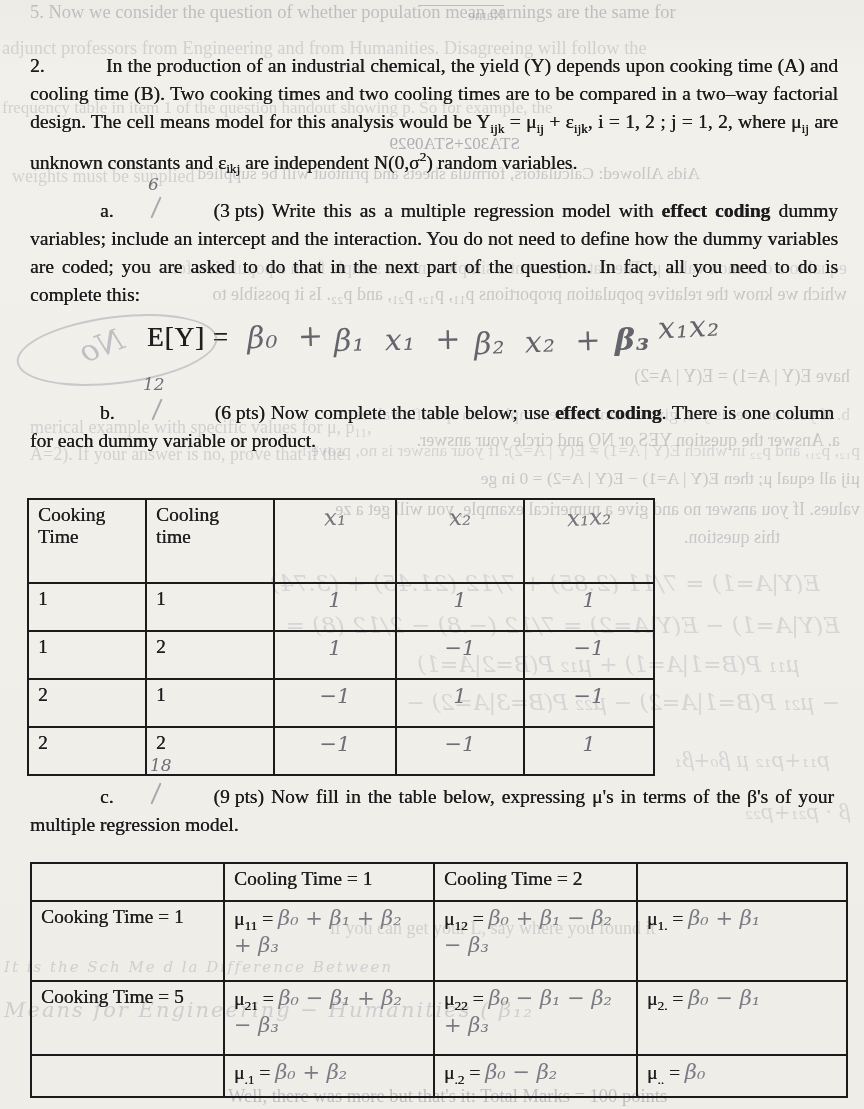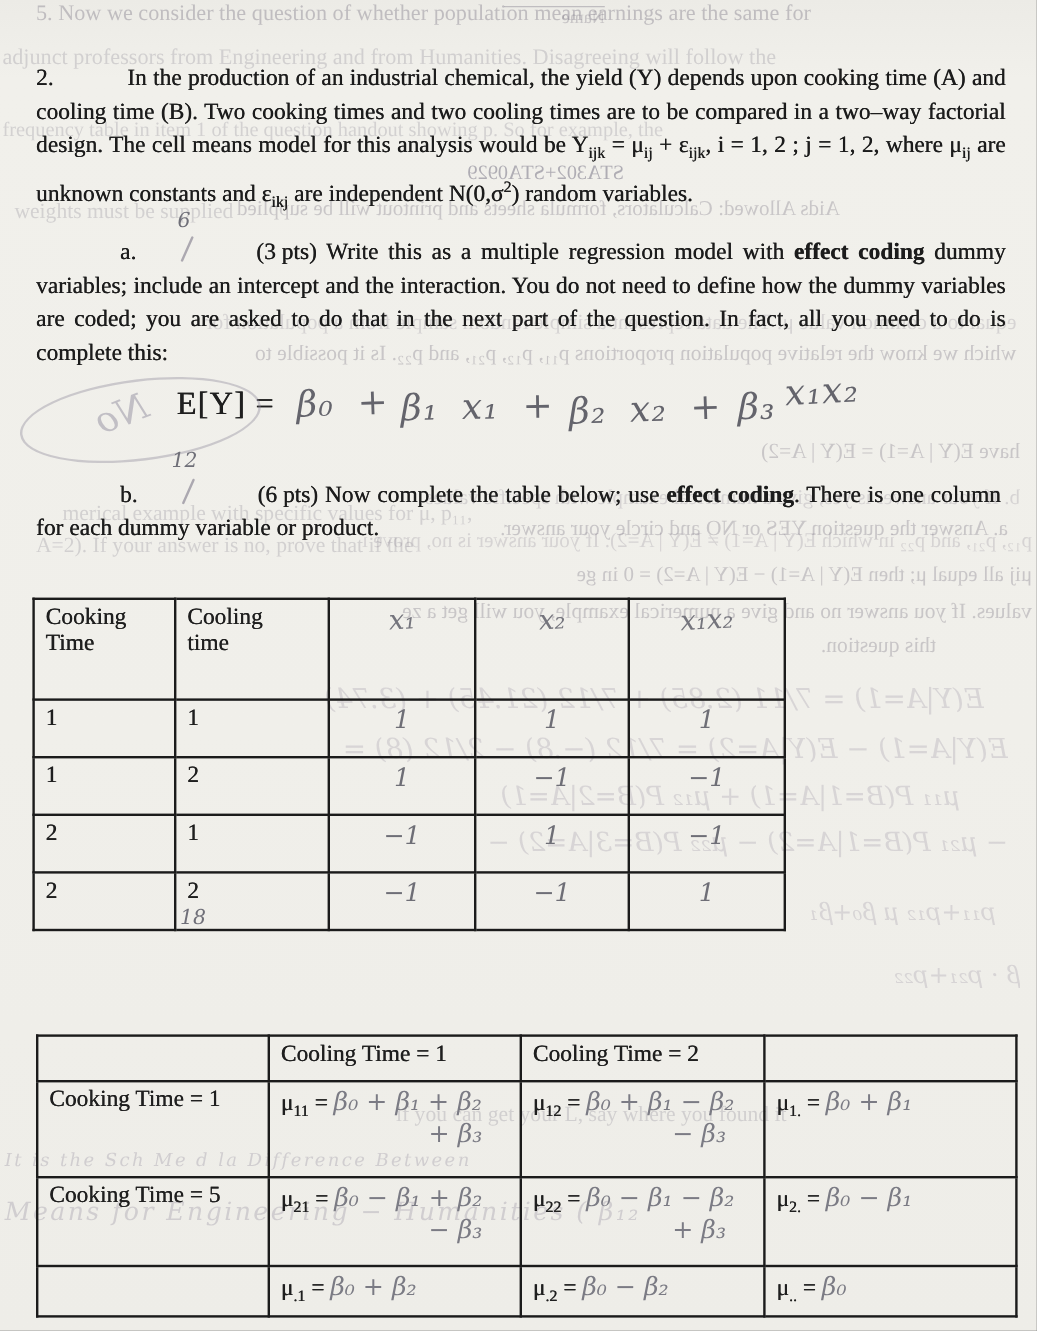--- a/index.html
+++ b/index.html
@@ -40,21 +40,21 @@
   .tb .hrow td{height:74px;}
   .tb .hwh{display:block;text-align:center;font-size:23px;transform:rotate(-3deg);
            color:#75757d;text-shadow:none;margin-top:0px;}
   .tb .hv{text-align:center;font-size:21px;color:#6e6e76;text-shadow:none;
           font-family:"DejaVu Serif",serif;font-style:italic;}
   .tc{left:30px;top:862px;width:816px;}
   .tc td{font-size:19.5px;}
   .mulabel{white-space:nowrap;}
   .hw2{font-family:"DejaVu Serif",serif;font-style:italic;color:#7b7b84;
        font-size:21px;text-shadow:none;white-space:nowrap;}
-  .h2line{display:block;text-align:right;padding-right:22px;margin-top:-1px;}
+  .h2line{display:block;padding-right:22px;margin-top:-1px;}
 
   
   .bl{position:absolute;white-space:nowrap;font-family:"Liberation Serif",serif;
       filter:blur(0.5px);pointer-events:none;}
   .fw{color:rgba(105,100,118,.34);}
   .fw2{color:rgba(105,100,118,.22);}
   .mr{transform:scaleX(-1);overflow:hidden;color:rgba(108,102,120,.30);}
   .mr2{transform:scaleX(-1);overflow:hidden;color:rgba(108,102,120,.20);}
   .pc{transform:scaleX(-1);overflow:hidden;color:rgba(118,110,135,.20);
       font-family:"DejaVu Serif",serif;font-style:italic;}
@@ -70,52 +70,53 @@
   <div class="bl fw" style="left:30px;top:2px;font-size:18.5px;">5.        Now we consider the question of whether population mean earnings are the same for</div>
   <div class="bl fw2" style="left:2px;top:38px;font-size:18.5px;">adjunct professors from Engineering and from Humanities.  Disagreeing will follow the</div>
   <div class="bl fw2" style="left:2px;top:98px;font-size:17px;">frequency table in item 1 of the question handout showing p.  So for example, the</div>
   <div class="bl mr" style="left:330px;top:134px;width:190px;font-size:17px;color:rgba(95,90,112,.45);">STA302+STA0929</div>
   <div class="bl fw2" style="left:12px;top:166px;font-size:18px;">weights must be supplied</div>
   <div class="bl mr" style="left:170px;top:163px;width:530px;font-size:17.5px;">Aids Allowed:  Calculators, formula sheets and printout will be supplied</div>
   <div class="bl mr2" style="left:25px;top:258px;width:822px;font-size:18px;">equal to a common value μ.  The data represent a simple random sample from a population for</div>
   <div class="bl mr" style="left:25px;top:284px;width:822px;font-size:18px;">which we know the relative population proportions p₁₁, p₁₂, p₂₁, and p₂₂.  Is it possible to</div>
   <div class="bl mr" style="left:490px;top:366px;width:360px;font-size:18px;">have E(Y | A=1) = E(Y | A=2)</div>
   <div class="bl mr2" style="left:250px;top:404px;width:600px;font-size:17.5px;">b.   If your answer is yes, give a numerical example with specific values</div>
-  <div class="bl fw2" style="left:52px;top:417px;font-size:18px;">merical example with specific values for μ, p₁₁,</div>
+  <div class="bl fw2" style="left:30px;top:417px;font-size:18px;">merical example with specific values for μ, p₁₁,</div>
   <div class="bl mr" style="left:280px;top:430px;width:560px;font-size:18px;">a.      Answer the question YES or NO and circle your answer.</div>
   <div class="bl fw2" style="left:30px;top:444px;font-size:18px;">A=2).  If your answer is no, prove that if the</div>
   <div class="bl mr2" style="left:240px;top:440px;width:620px;font-size:17.5px;">p₁₂, p₂₁, and p₂₂ in which E(Y | A=1) ≠ E(Y | A=2).  If your answer is no, prove i</div>
   <div class="bl mr" style="left:470px;top:468px;width:390px;font-size:17.5px;">μij all equal μ; then E(Y | A=1) − E(Y | A=2) = 0 in ge</div>
   <div class="bl mr" style="left:335px;top:499px;width:525px;font-size:18px;">values.  If you answer no and give a numerical example, you will get a zero on</div>
   <div class="bl mr" style="left:630px;top:527px;width:150px;font-size:18px;">this question.</div>
   <div class="bl pc" style="left:120px;top:570px;width:700px;font-size:23px;">E(Y|A=1) = 7/11 (2.85) + 7/12 (21.45) + (3.74)</div>
   <div class="bl pc" style="left:80px;top:612px;width:760px;font-size:23px;">E(Y|A=1) − E(Y|A=2) = 7/12 (−.8) − 2/12 (8) =</div>
   <div class="bl pc" style="left:100px;top:652px;width:700px;font-size:22px;">μ₁₁ P(B=1|A=1) + μ₁₂ P(B=2|A=1)</div>
   <div class="bl pc" style="left:60px;top:690px;width:780px;font-size:22px;">− μ₂₁ P(B=1|A=2) − μ₂₂ P(B=3|A=2) −</div>
   <div class="bl pc" style="left:430px;top:748px;width:400px;font-size:20px;">p₁₁+p₁₂   μ   β₀+β₁</div>
   <div class="bl pc" style="left:560px;top:800px;width:290px;font-size:20px;">β · p₂₁+p₂₂</div>
   <div class="bl fw2" style="left:330px;top:918px;font-size:18px;">if you can get your L, say where you found it</div>
   <div class="bl pcf" style="left:4px;top:958px;font-size:15px;letter-spacing:2px;">It is the Sch Me    d    la    Difference Between</div>
   <div class="bl pcf" style="left:4px;top:998px;font-size:21px;letter-spacing:2px;">Means  for  Engineering   −   Humanities   ( β₁₂</div>
+  <div class="bl fw" style="left:228px;top:1086px;font-size:18.5px;">Well, there was more but that's it:  Total Marks = 100 points</div>
 
   <div class="pr" style="left:30px;top:52px;width:808px;">
     <span class="qnum">2.</span><span>In the production of an industrial chemical, the yield (Y) depends upon cooking time (A) and cooling time (B).  Two cooking times and two cooling times are to be compared in a two–way factorial design.  The cell means model for this analysis would be Y</span><sub>ijk</sub><span> = μ</span><sub>ij</sub><span> + ε</span><sub>ijk</sub><span>, i = 1, 2 ; j = 1, 2, where μ</span><sub>ij</sub><span> are unknown constants and ε</span><sub>ikj</sub><span> are independent N(0,σ</span><sup>2</sup><span>) random variables.</span>
   </div>
 
   <div class="pr" style="left:30px;top:197px;width:808px;text-indent:70px;">
     <span>a.</span><span class="lblgap"></span><span class="pts"><span>(3 pts)</span><span class="slash"></span></span><span> Write this as a multiple regression model with </span><b>effect coding</b><span> dummy variables; include an intercept and the interaction.  You do not need to define how the dummy variables are coded; you are asked to do that in the next part of the question.  In fact, all you need to do is complete this:</span>
   </div>
   <div class="mark" style="left:148px;top:174px;">6</div>
 
   <div class="formula-row">
     <span class="eyl">E[Y] =</span>
     <span class="hw fh" style="transform:translateY(1px) rotate(-2deg);margin-left:14px;">β₀ +</span>
     <span class="hw fh" style="transform:translateY(4px) rotate(-1deg);margin-left:6px;">β₁ x₁ +</span>
     <span class="hw fh" style="transform:translateY(6px) rotate(-2deg);margin-left:8px;">β₂ x₂ +</span>
-    <span class="hw fh" style="transform:translateY(4px);margin-left:10px;">β₃</span>
+    <span class="hw fh" style="transform:translateY(4px);margin-left:10px;font-weight:bold;">β₃</span>
     <span class="hw fh" style="transform:translateY(-9px) rotate(-3deg);margin-left:4px;">x₁x₂</span>
   </div>
   <div class="oval">
       <span>No</span>
     </div>
 
   <div class="pr" style="left:30px;top:399px;width:804px;text-indent:70px;">
     <span>b.</span><span class="lblgap"></span><span class="pts"><span>(6 pts)</span><span class="slash"></span></span><span> Now complete the table below; use </span><b>effect coding</b><span>.  There is one column for each dummy variable or product.</span>
   </div>
   <div class="mark" style="left:143px;top:374px;">12</div>
@@ -166,20 +167,23 @@
     <tr>
       <td>2</td>
       <td>2</td>
       <td class="hv">−1</td>
       <td class="hv">−1</td>
       <td class="hv">1</td>
     </tr>
   </tbody>
     </table>
 
+  <div class="pr" style="left:30px;top:783px;width:804px;text-indent:70px;">
+    <span>c.</span><span class="lblgap"></span><span class="pts"><span>(9 pts)</span><span class="slash"></span></span><span> Now fill in the table below, expressing μ's in terms of the β's of your multiple regression model.</span>
+  </div>
   <div class="mark" style="left:150px;top:755px;">18</div>
 
   <table class="tc">
     <colgroup>
         <col style="width:193px">
         <col style="width:210px">
         <col style="width:203px">
         <col style="width:210px">
       </colgroup>
     <tbody>

